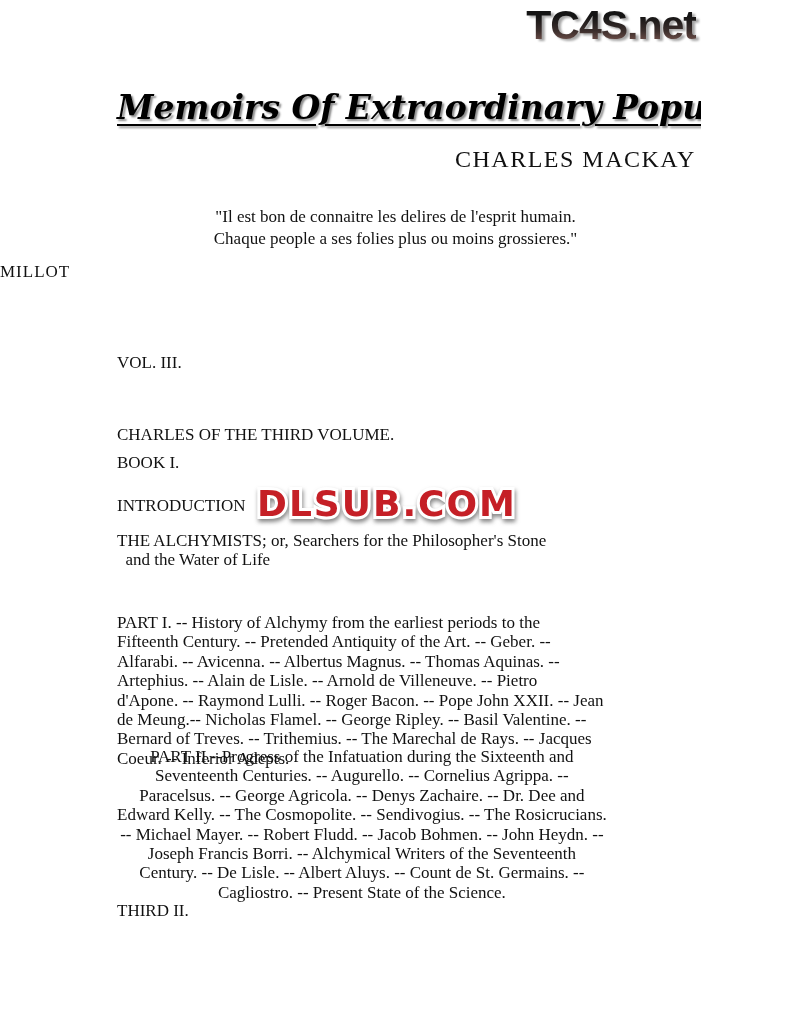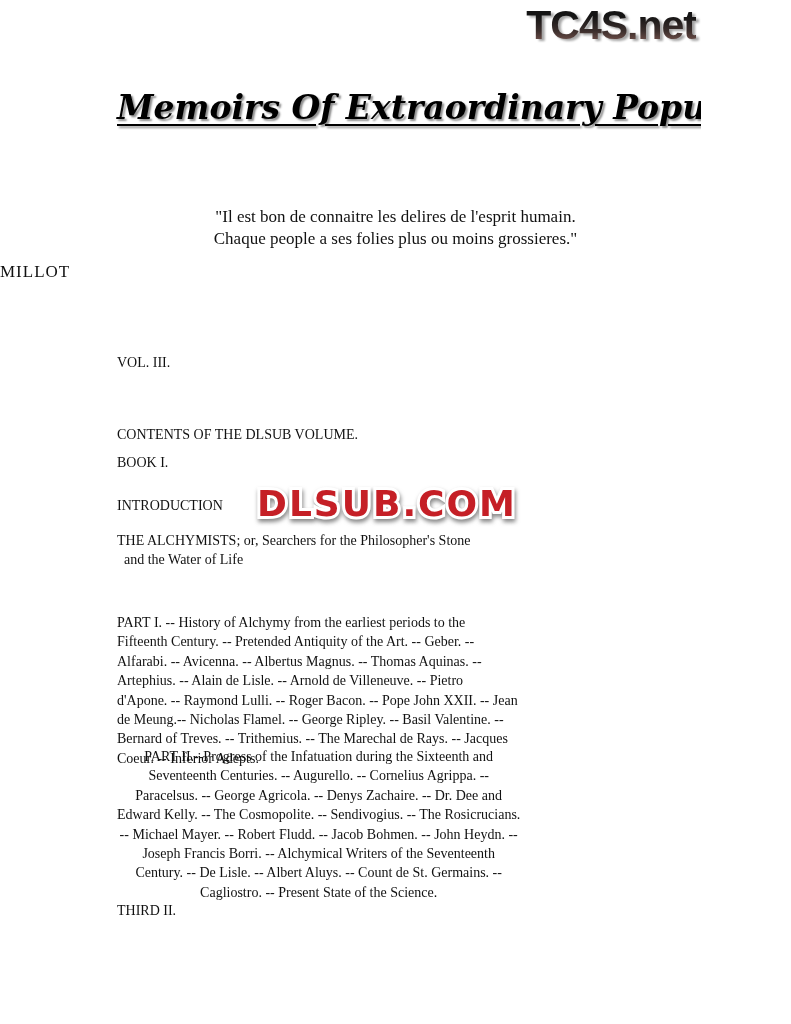--- a/index.html
+++ b/index.html
@@ -101,21 +101,21 @@
     width: 791px;
     text-align: left;
     font-size: 17px;
     letter-spacing: 1px;
   }
 
   
   .line {
     position: absolute;
     left: 117px;
-    font-size: 14px;
+    font-size: 17px;
     line-height: 19.4px;
     white-space: pre-wrap;
     color: #111;
   }
   .vol        { top: 353px; }
   .contents   { top: 425px; }
   .book1      { top: 453px; }
   .intro      { top: 496px; }
   .alchymists { top: 531px; }
   .part1      { top: 584px; margin-top: 29px; }
@@ -124,29 +124,30 @@
 </style>
 </head>
 <body>
 
 <div class="page">
 
   <div class="wm-top">TC4S.net</div>
 
   <h1 class="title">Memoirs Of Extraordinary Popular Delusions</h1>
 
+  <div class="author">CHARLES MACKAY</div>
 
   <div class="quote">"Il est bon de connaitre les delires de l'esprit humain.
 Chaque people a ses folies plus ou moins grossieres."</div>
 
   <div class="millot">MILLOT</div>
 
   <div class="line vol">VOL. III.</div>
 
-  <div class="line contents">CONTENTS OF THE DLSUB VOLUME.</div>
+  <div class="line contents">CHARLES OF THE THIRD VOLUME.</div>
 
   <div class="line book1">BOOK I.</div>
 
   <div class="line intro">INTRODUCTION</div>
 
   <div class="wm-mid">DLSUB.COM</div>
 
   <div class="line alchymists">THE ALCHYMISTS; or, Searchers for the Philosopher's Stone
   and the Water of Life</div>
 

